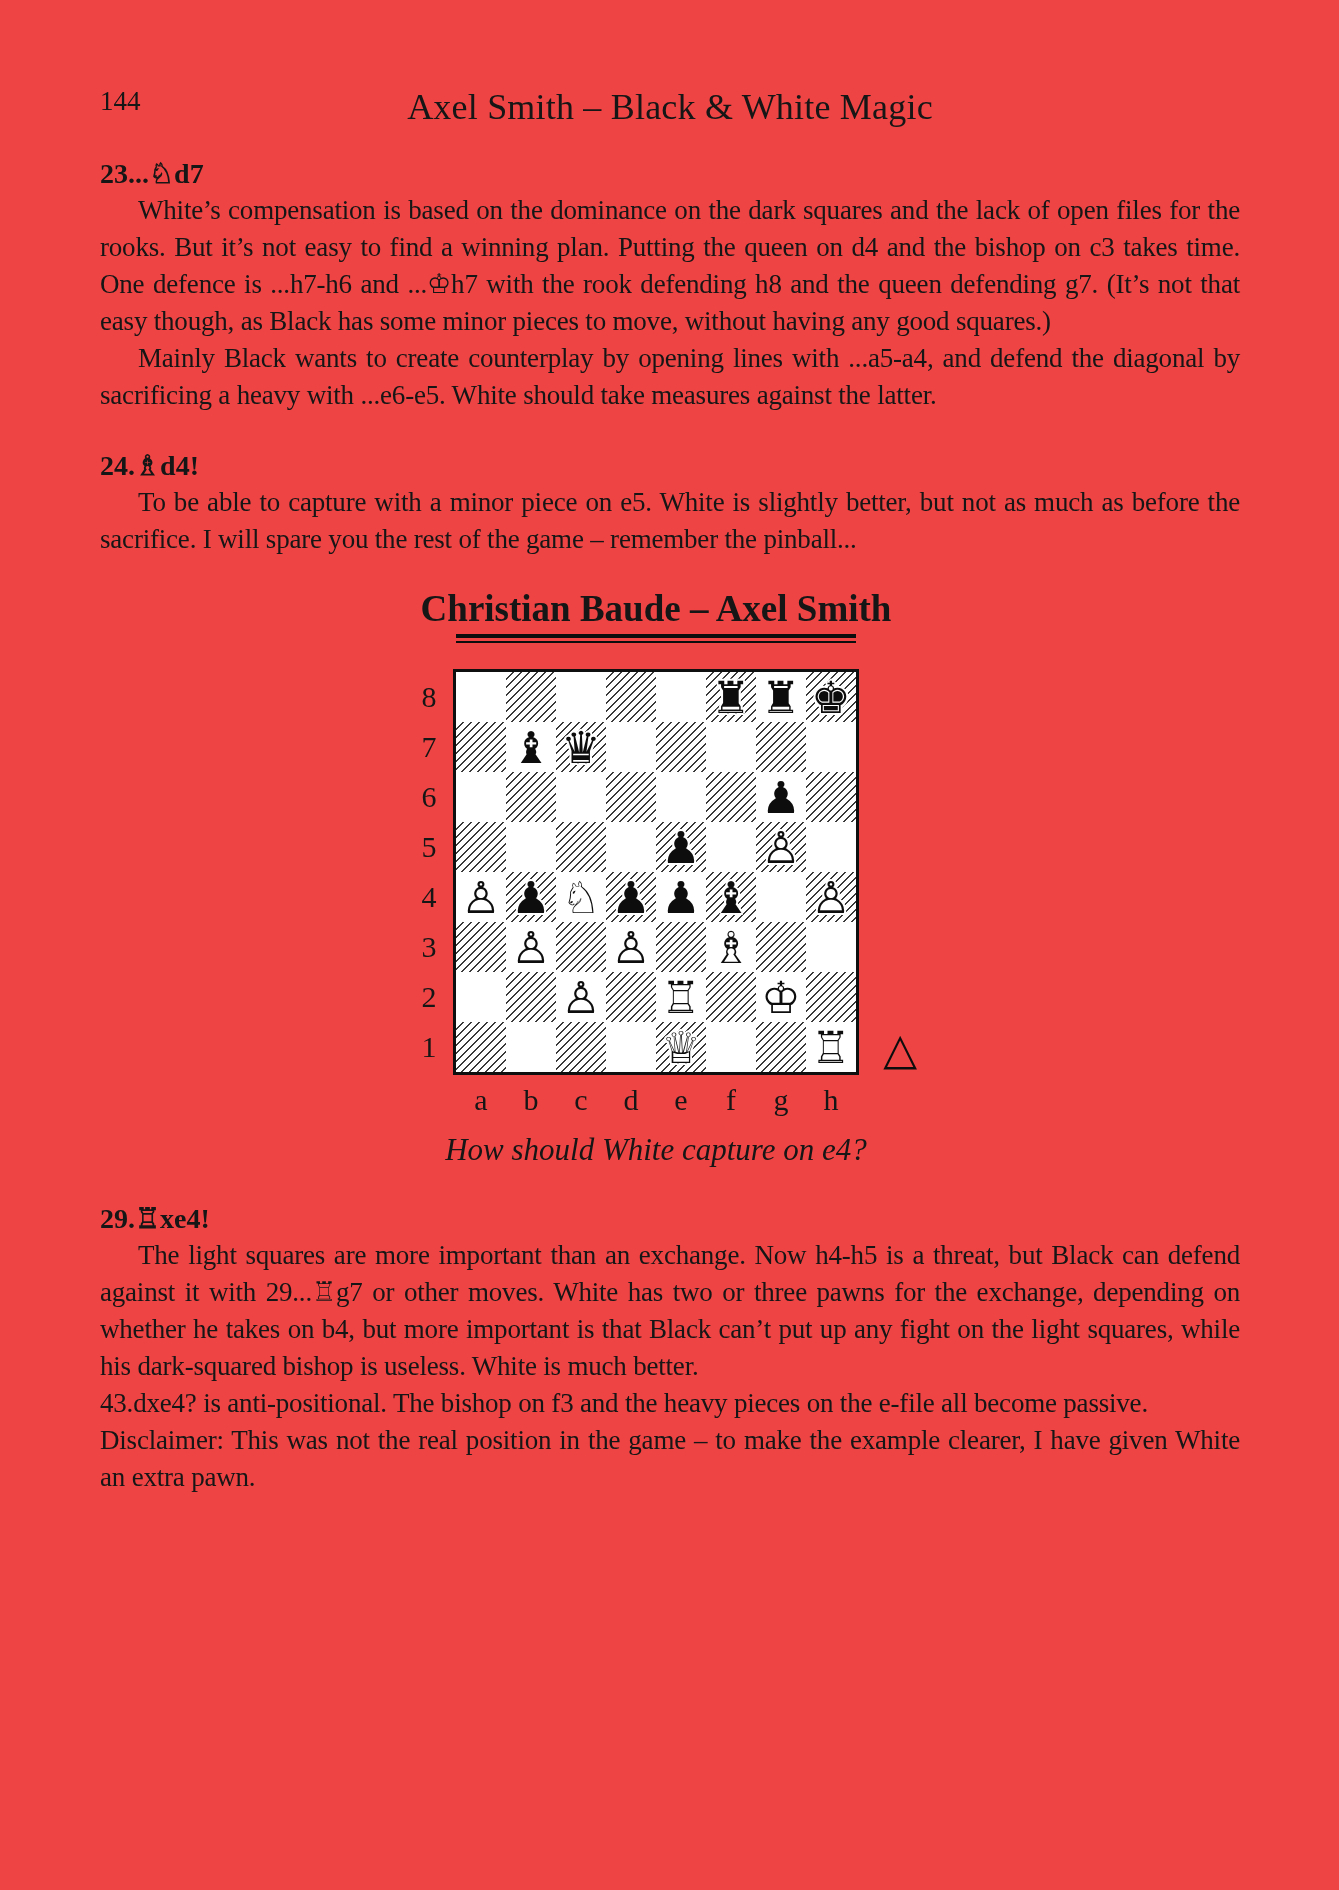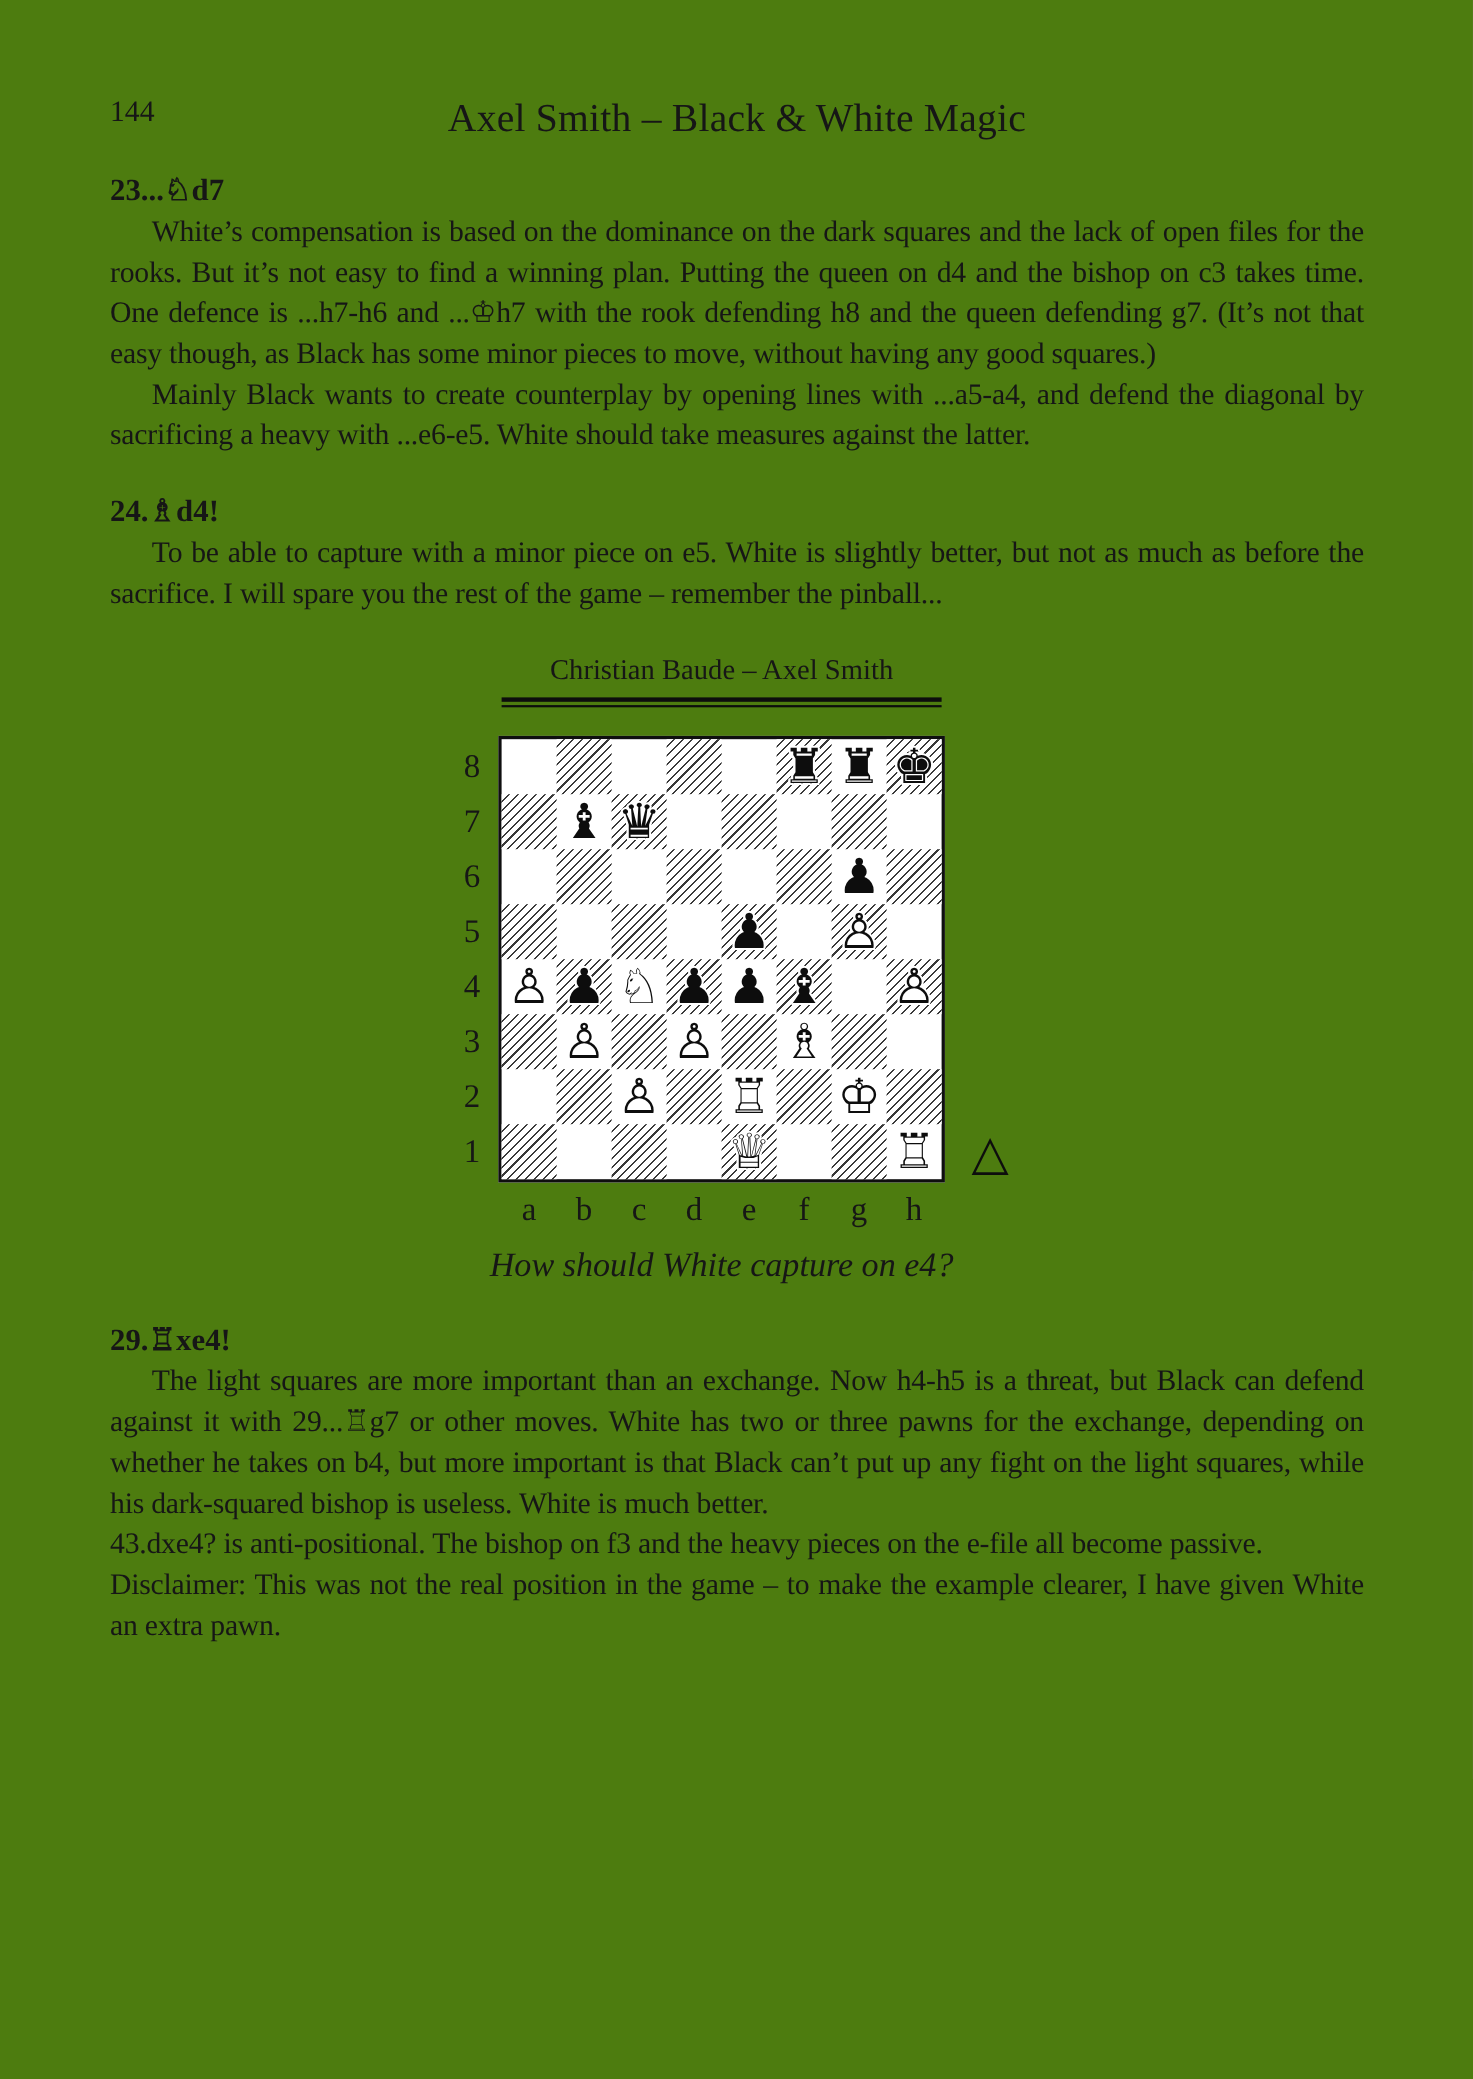--- a/index.html
+++ b/index.html
@@ -1,33 +1,33 @@
 <!DOCTYPE html>
 <html><head>
 <meta charset="utf-8">
 <style>
   html,body{margin:0;padding:0;background:#888;}
-  .page{position:relative;width:1339px;height:1890px;margin:0 auto;background:#4d7c0f;color:#161616;
+  .page{position:relative;width:1339px;height:1890px;margin:0 auto;background:#ef4444;color:#161616;
         font-family:"Liberation Serif","DejaVu Serif",serif;overflow:hidden;}
   .content{position:absolute;left:100px;top:86px;width:1140px;}
 
   
   .pagehead{position:relative;height:36px;}
   .pagenum{position:absolute;left:0;top:0;font-size:27px;}
   .booktitle{text-align:center;font-size:36px;letter-spacing:.2px;}
 
   
   .mv-head{font-size:28px;font-weight:bold;margin-top:33px;line-height:37px;}
   p.body{font-size:27px;line-height:37px;text-align:justify;margin:0;letter-spacing:-0.2px;}
   p.indent{text-indent:38px;}
   .gap{margin-top:30px;}
 
   
   .gamehead{margin-top:34px;text-align:center;position:relative;left:-14px;}
-  .gametitle{font-size:26px;font-weight:normal;line-height:34px;}
+  .gametitle{font-size:37px;font-weight:bold;line-height:34px;}
   .scorebar{width:400px;margin:8px auto 0;height:3px;border-top:4px solid #0d0d0d;border-bottom:2px solid #0d0d0d;}
   .gamesub{font-size:27px;margin-top:8px;}
 
   
   .boardwrap{position:relative;width:406px;margin:26px auto 0;left:-14px;}
   .board{display:grid;grid-template-columns:repeat(8,50px);grid-auto-rows:50px;width:400px;border:3px solid #0f0f0f;background:#fff;}
   .sq{position:relative;width:50px;height:50px;}
   .sq.dark{background:repeating-linear-gradient(135deg,#fff 0px,#fff 4.4px,#3a3a3a 4.4px,#3a3a3a 5.7px);}
   .piece{position:absolute;inset:0;text-align:center;font-family:"DejaVu Sans",sans-serif;
          font-size:44px;line-height:51px;font-weight:normal;}

